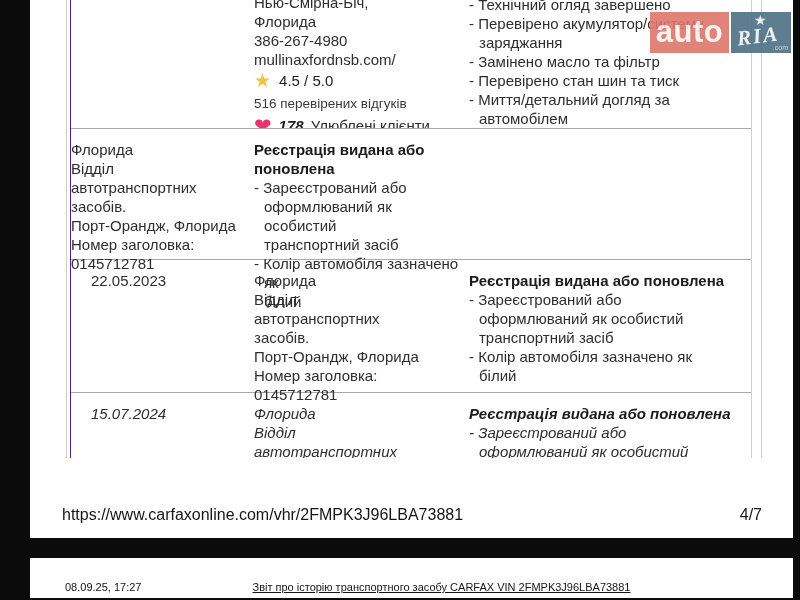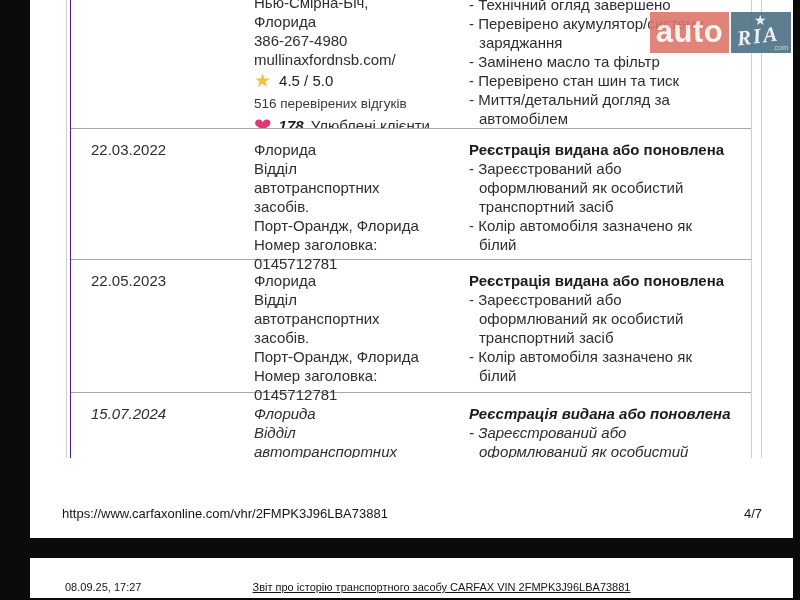--- a/index.html
+++ b/index.html
@@ -52,21 +52,21 @@
   .record-row:nth-child(3) { height:66px; overflow:hidden;font-style:italic; }
   .date-cell { padding:11px 0 0 20px; }
   .loc-cell  { padding-top:11px; white-space:pre-line; }
   .com-cell  { padding-top:11px; padding-right:6px; }
   .rec-title { font-weight:bold; color:#1c1c1c; }
 
   
   .p1-footer {
     position:absolute; left:32px; top:506px; width:700px;
     display:flex; justify-content:space-between;
-    font-size:13px; color:#151515;
+    font-size:16px; color:#151515;
   }
   .p1-footer a { color:#151515; text-decoration:none; }
 
   
   .page2 {
     position:absolute; left:30px; top:558px; width:763px; height:40px;
     background:#ffffff;
   }
   .p2-time  { position:absolute; left:35px; top:23px; font-size:11px; color:#151515; }
   .p2-title { position:absolute; left:60px; right:0; top:23px; text-align:center; font-size:11px; color:#151515;text-decoration:underline; }
@@ -120,21 +120,20 @@
 заряджання</div>
           <div class="bullet">Замінено масло та фільтр</div>
           <div class="bullet">Перевірено стан шин та тиск</div>
           <div class="bullet">Миття/детальний догляд за
 автомобілем</div>
         </div>
     </div>
 
     <div>
         <div class="trow record-row">
-          <div class="date-cell">22.03.2022</div>
           <div class="loc-cell">Флорида
 Відділ
 автотранспортних
 засобів.
 Порт-Орандж, Флорида
 Номер заголовка:
 0145712781</div>
           <div class="com-cell">
             <div class="rec-title">Реєстрація видана або поновлена</div>
             <div class="bullet">Зареєстрований або

